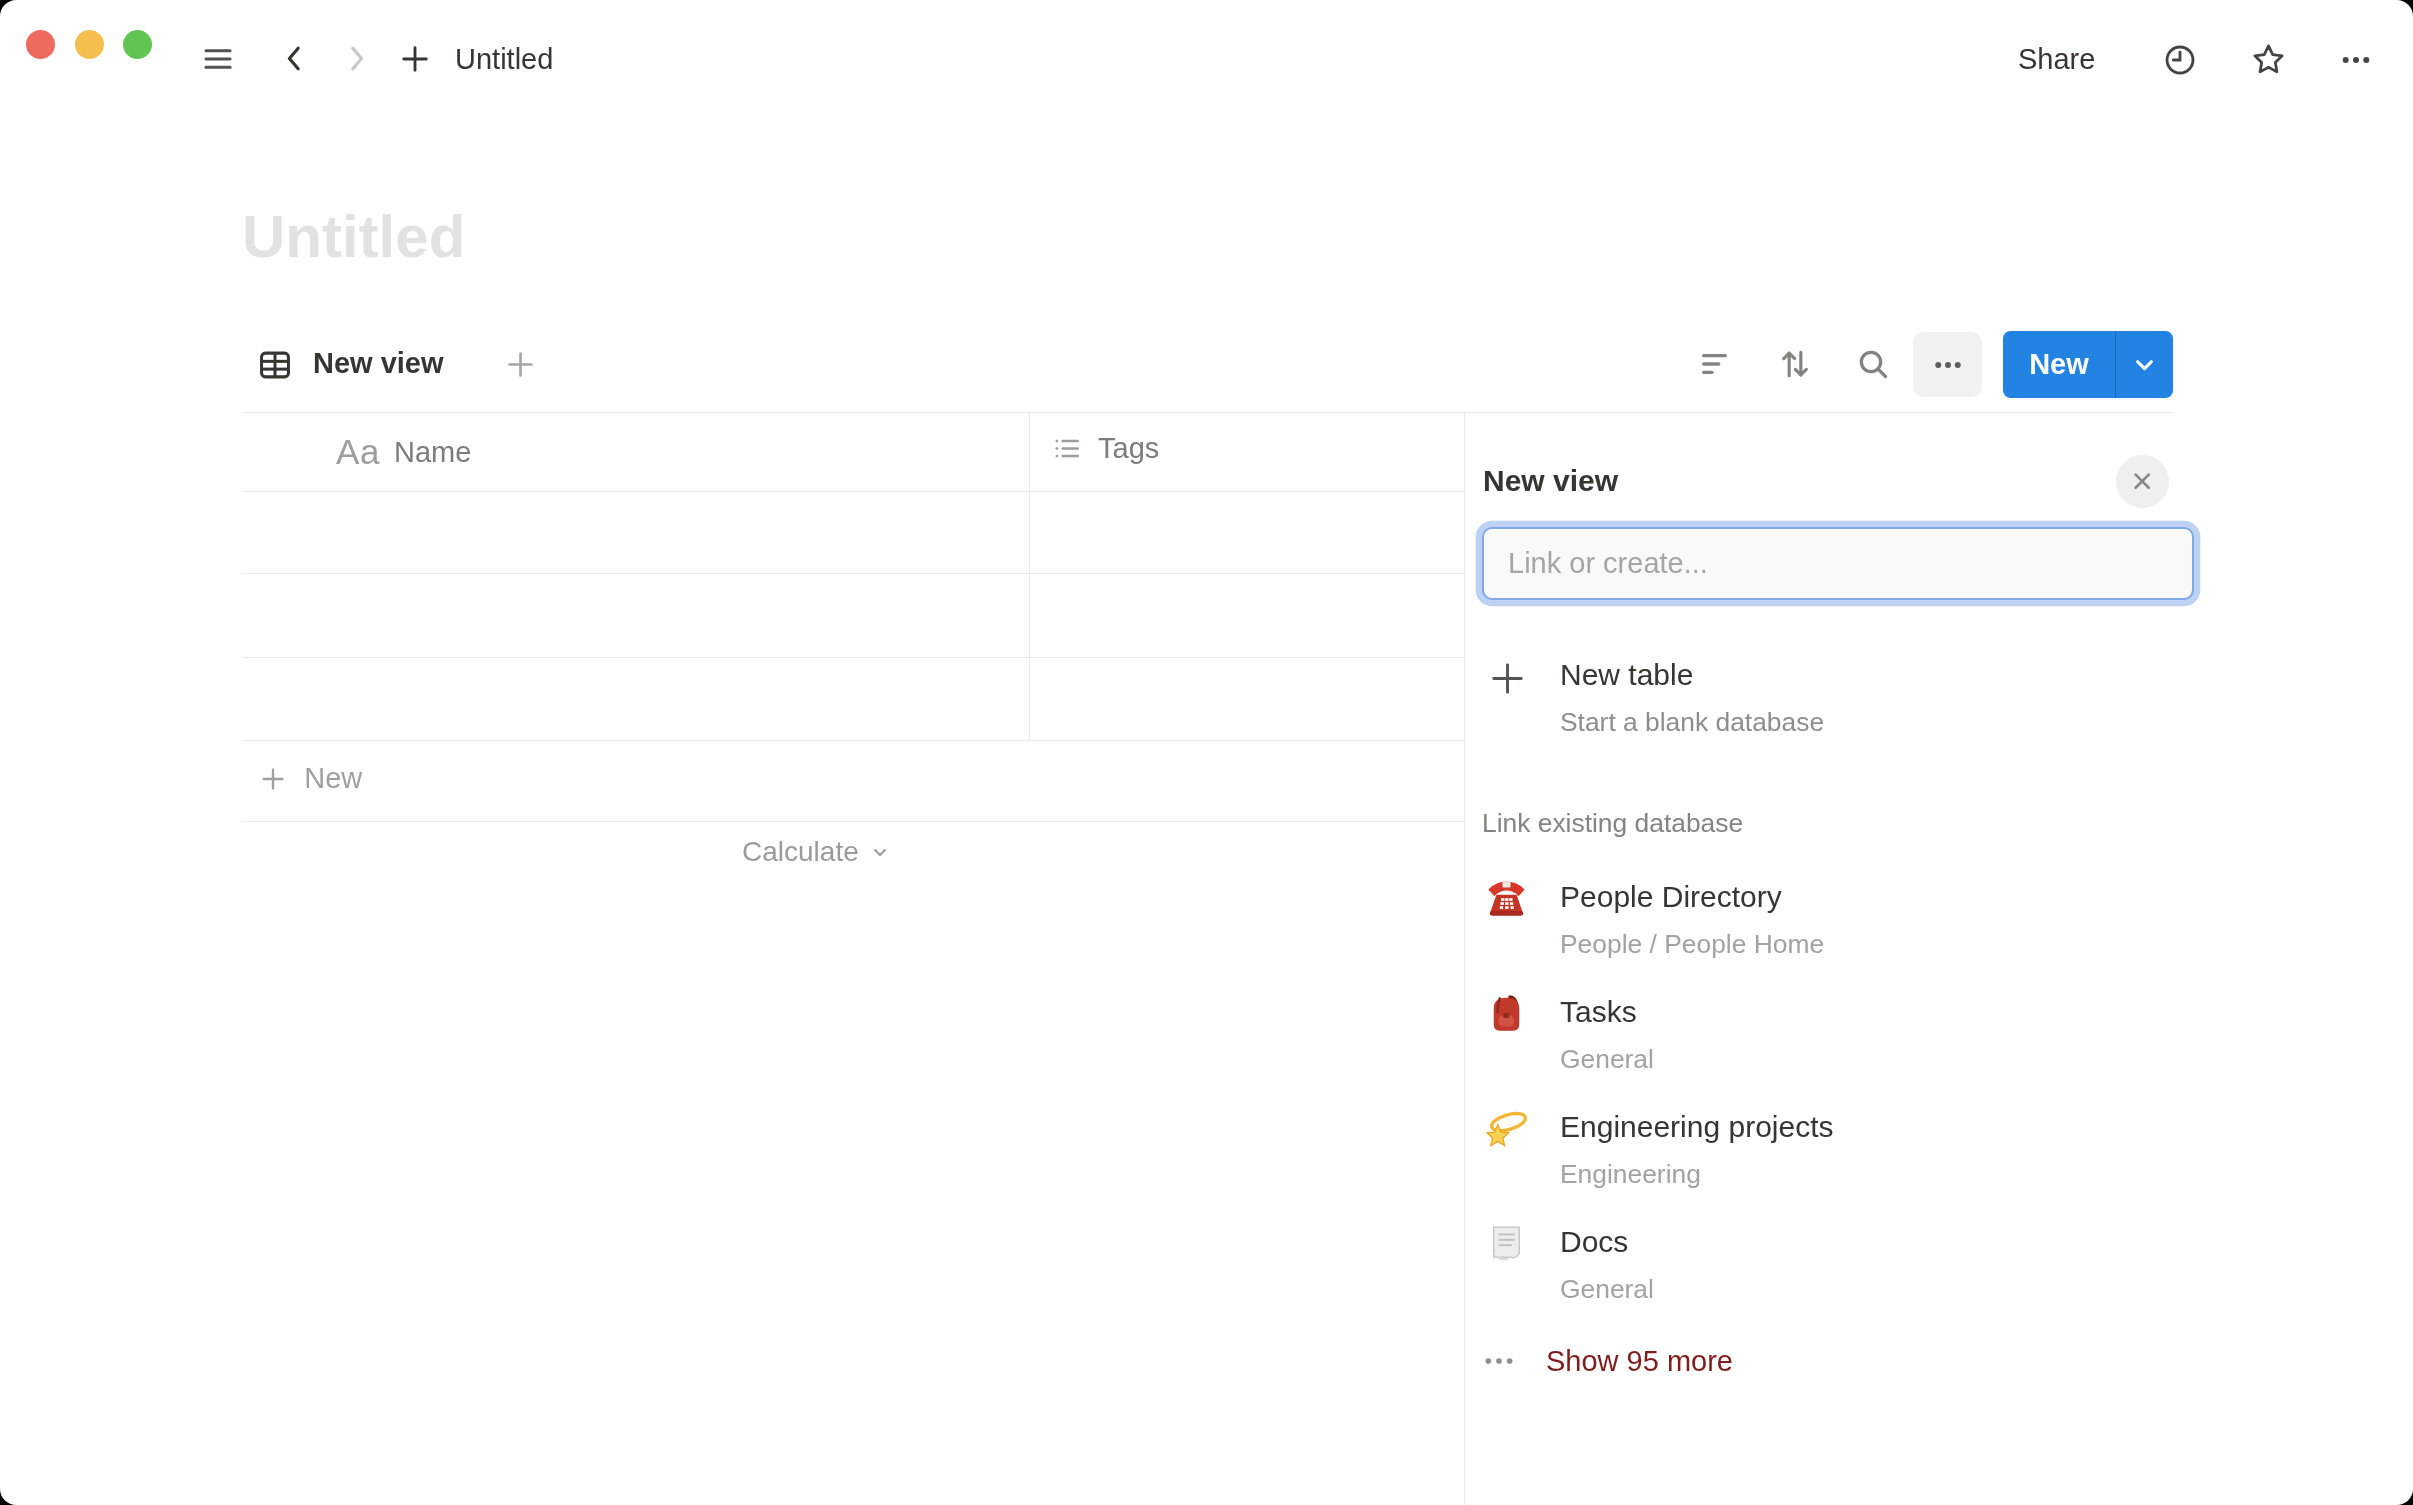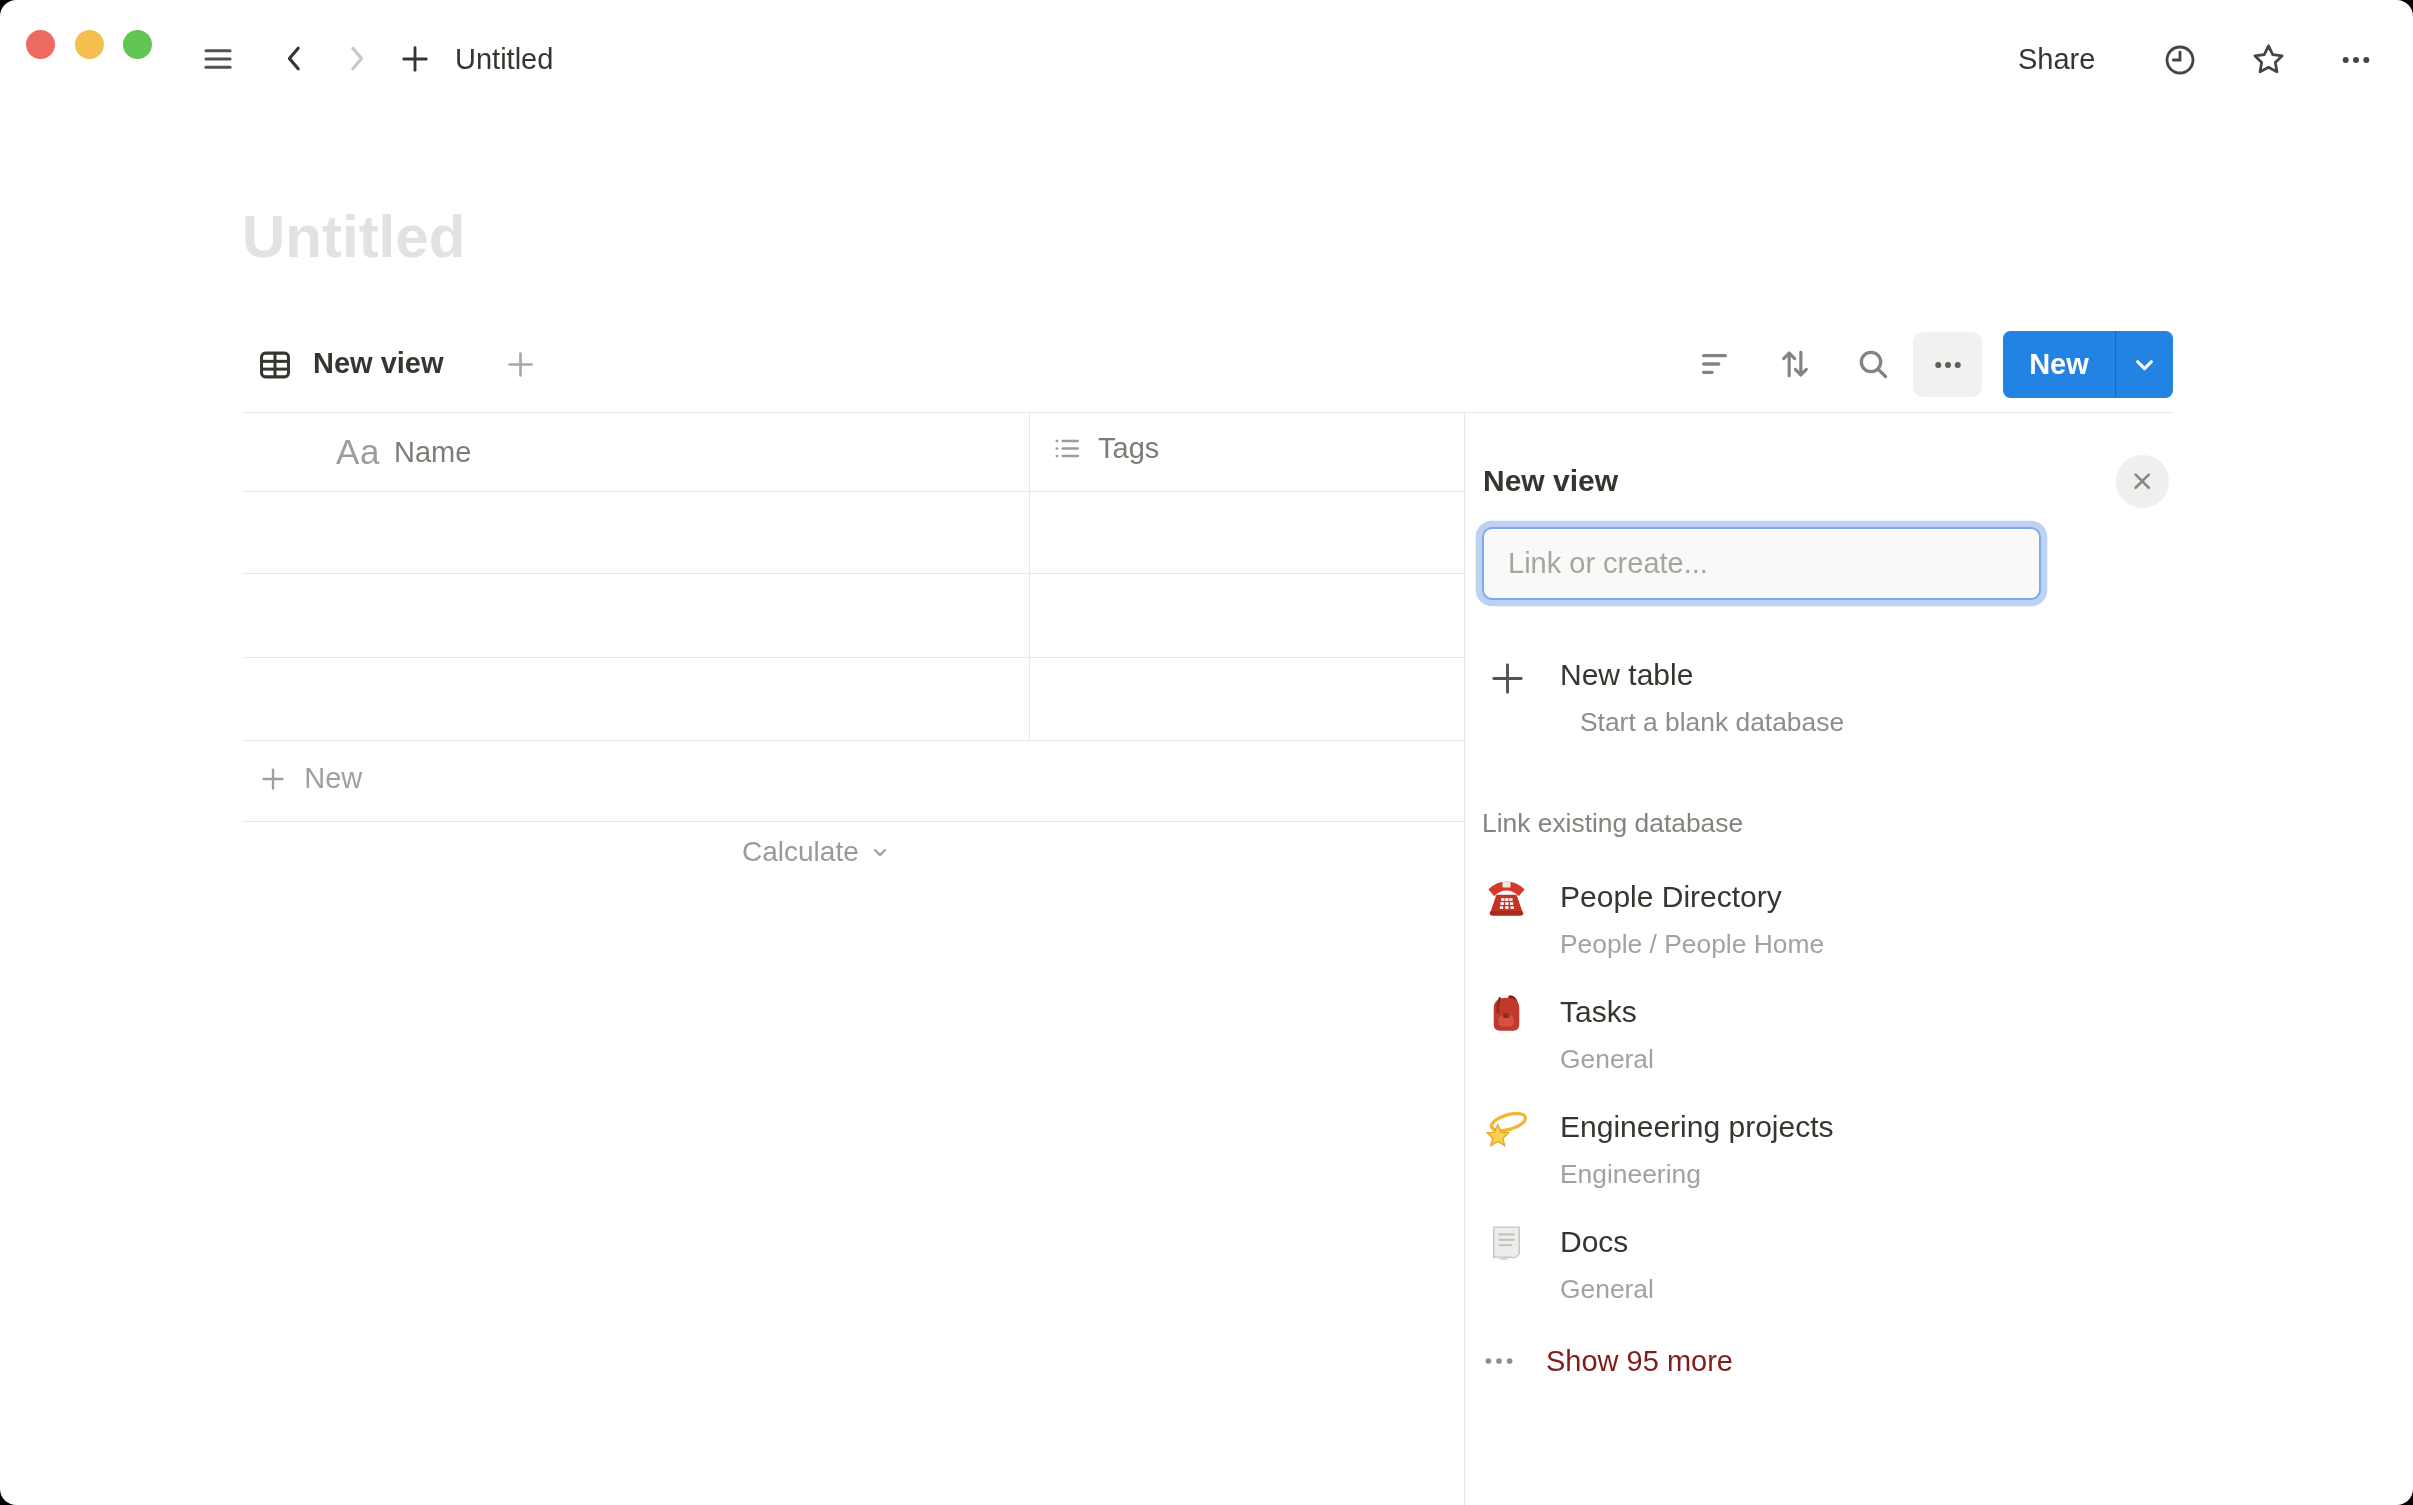--- a/index.html
+++ b/index.html
@@ -21,28 +21,28 @@
   
   .hline{position:absolute;height:1.3px;background:#e9e9e7;}
   .vline{position:absolute;width:1.3px;background:#e9e9e7;}
   .col-head{position:absolute;top:432px;font-size:29px;color:#7d7c76;display:flex;align-items:center;gap:14px;}
   .aa{font-size:35px;color:#9e9d99;letter-spacing:0.6px;}
   .newrow{position:absolute;left:258px;top:762px;display:flex;align-items:center;gap:16.3px;font-size:29px;color:#a19f9c;}
   .calc{position:absolute;top:836px;left:742px;width:270px;display:flex;align-items:center;justify-content:flex-start;gap:8.8px;font-size:28px;color:#9b9a97;}
   
   .panel-title{position:absolute;left:1483px;top:464px;font-size:30px;font-weight:600;color:#37352f;}
   .close-btn{position:absolute;left:2116px;top:455px;width:53px;height:53px;border-radius:50%;background:#efefee;display:flex;align-items:center;justify-content:center;}
-  .link-input{position:absolute;left:1482px;top:527px;width:559px;height:73px;box-sizing:border-box;
+  .link-input{position:absolute;left:1482px;top:527px;width:712px;height:73px;box-sizing:border-box;
     background:#f9f9f8;border:2.5px solid #7fa8e6;border-radius:10px;outline:none;
     box-shadow:0 0 0 6.3px #bdd2f2;padding:0 24px;font-size:29px;color:#37352f;
     font-family:"Liberation Sans","DejaVu Sans",sans-serif;}
   .link-input::placeholder{color:#a6a5a2;}
   .newtable{position:absolute;left:1482px;top:647px;width:691px;height:107px;}
   .nt-title{position:absolute;left:78px;top:10.7px;font-size:30px;color:#37352f;}
-  .nt-sub{position:absolute;left:78px;top:60px;font-size:26.4px;color:#8e8d89;margin-left:20px;}
+  .nt-sub{position:absolute;left:78px;top:60px;font-size:26.4px;color:#8e8d89;}
   .section-label{position:absolute;left:1482px;top:808px;font-size:26.4px;color:#84837d;font-weight:500;}
   .db-list{position:absolute;left:1482px;top:862px;width:691px;}
   .db-item{position:relative;height:115px;}
   .db-emoji{position:absolute;left:2.5px;top:14px;width:43px;height:43px;}
   .db-title{position:absolute;left:78px;top:17.6px;font-size:30px;color:#37352f;}
   .db-sub{position:absolute;left:78px;top:67px;font-size:26.4px;color:#a3a29e;}
   .showmore{position:absolute;left:1482px;top:1335px;height:52px;display:flex;align-items:center;gap:30px;font-size:29px;color:#7f1d1d;justify-content:space-between;}
   svg{display:block;}
 </style>
 </head>

